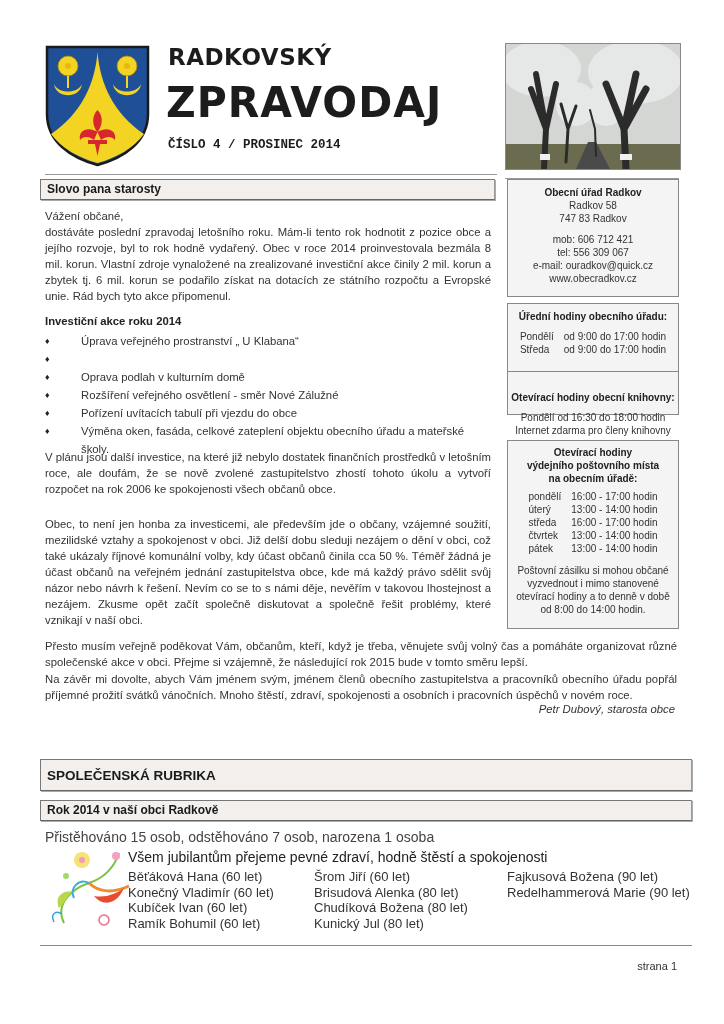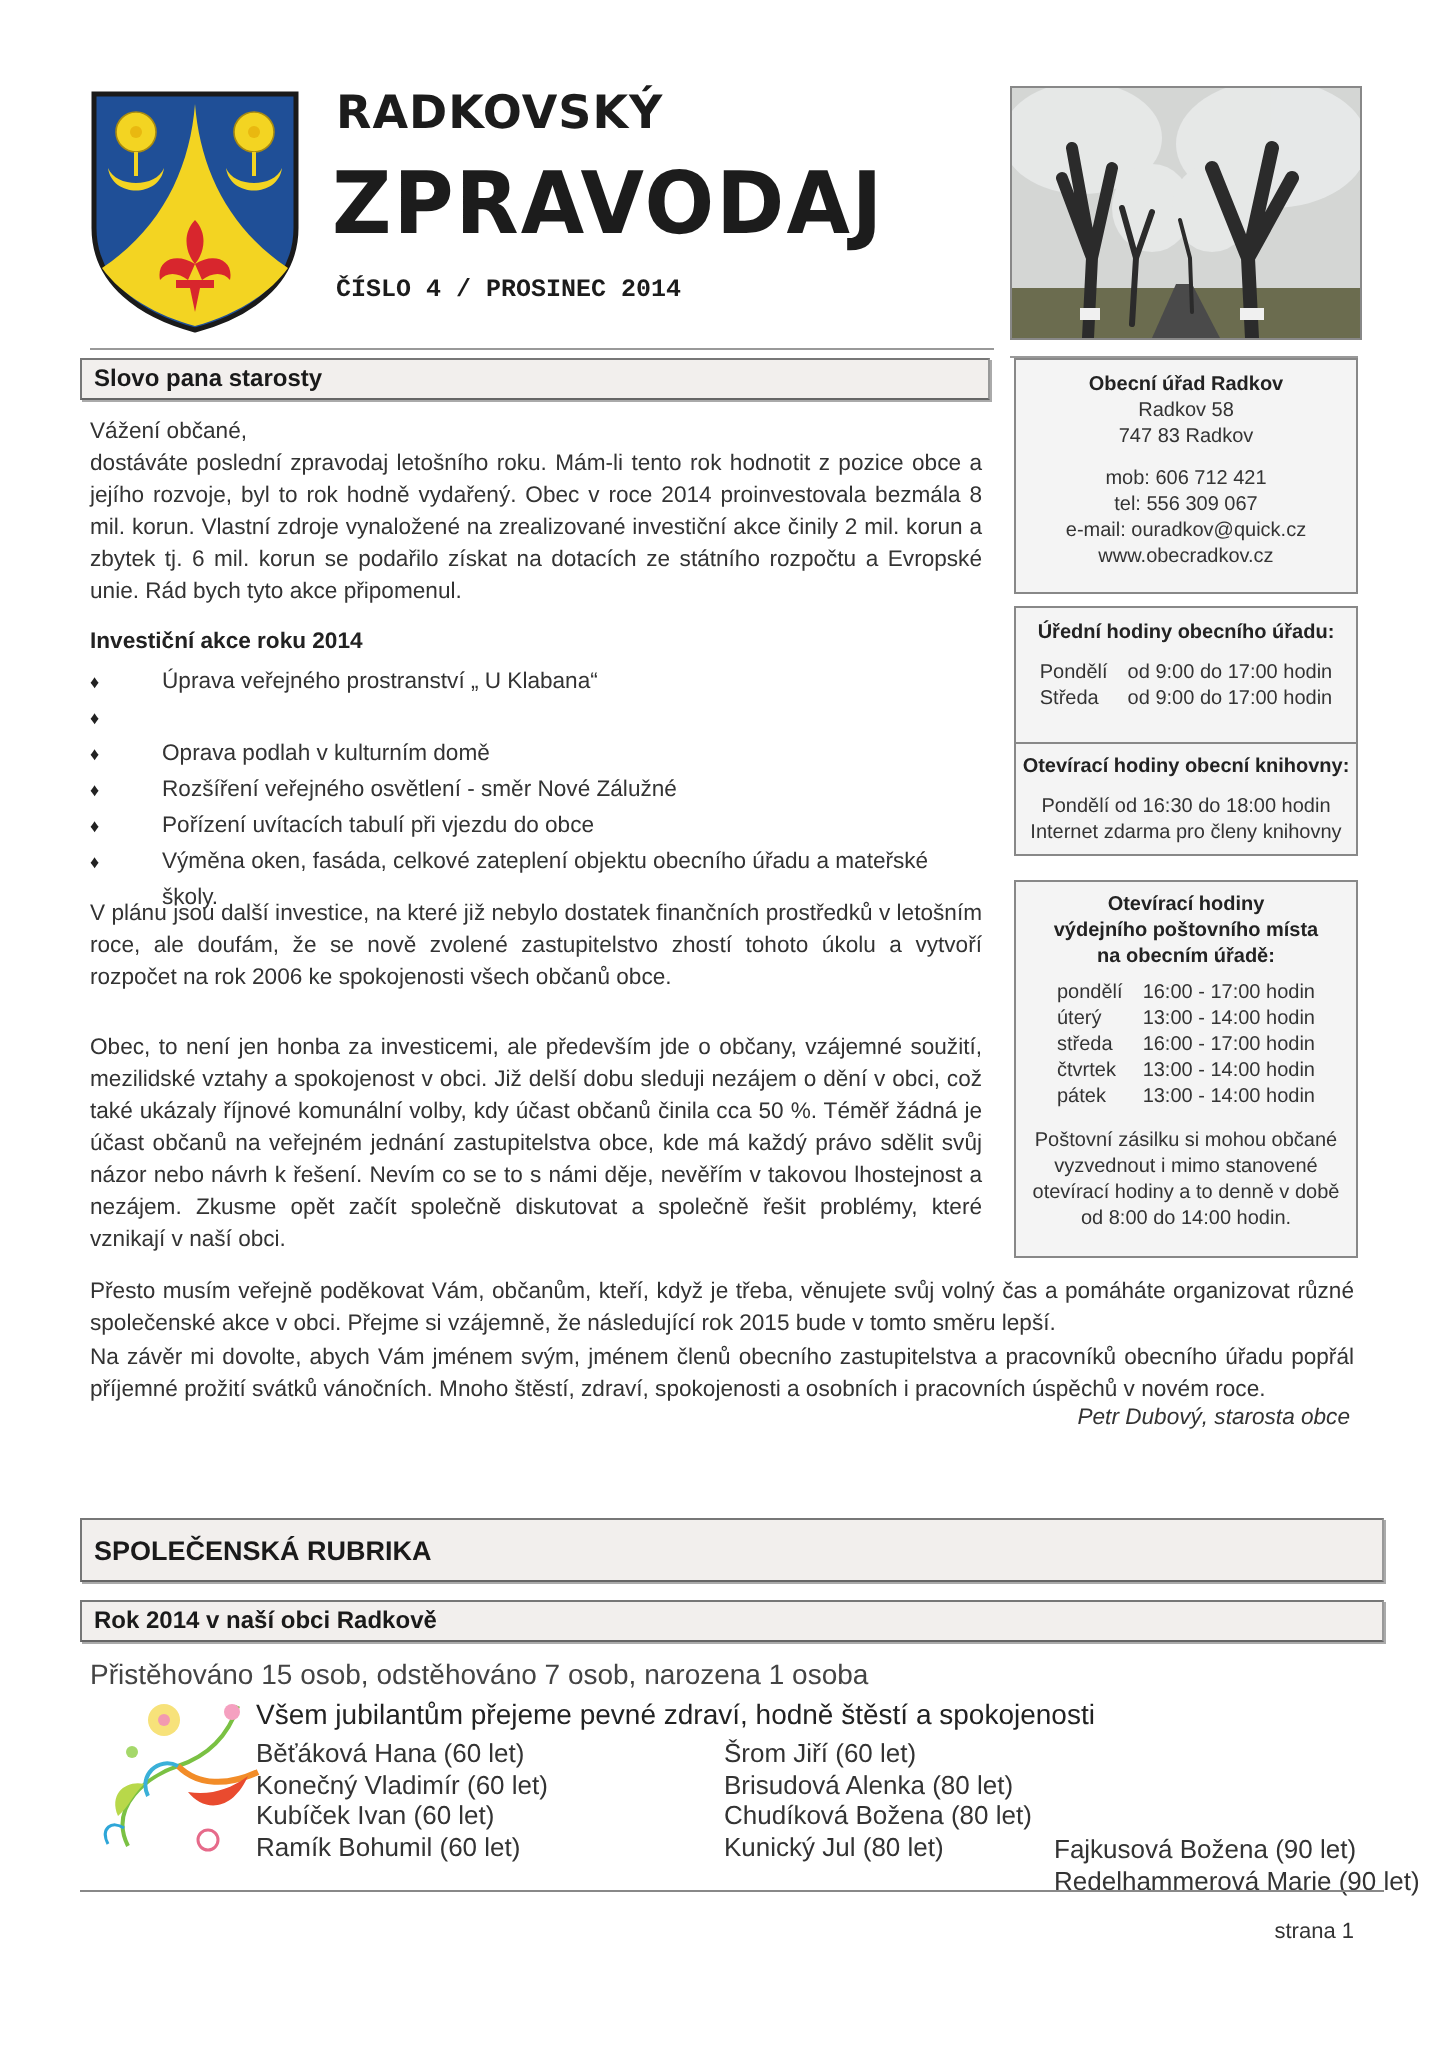--- a/index.html
+++ b/index.html
@@ -23,32 +23,32 @@
   .inv-list li .bul{position:absolute;left:0;top:0;font-size:9px;color:#222;}
   .p2{left:45px;top:449px;width:446px;}
   .p3{left:45px;top:516px;width:446px;}
   .p4{left:45px;top:638px;width:632px;}
   .p5{left:45px;top:671px;width:632px;}
   .signature{left:430px;top:703px;width:245px;text-align:right;font-style:italic;font-size:11.3px;color:#333;}
   .side-box{left:507px;width:172px;border:1px solid #888;background:#f4f4f4;box-sizing:border-box;text-align:center;font-size:10px;line-height:13px;color:#333;}
   .box-contact{top:179px;height:118px;padding-top:6px;}
   .box-contact .bt{font-weight:bold;color:#222;}
   .box-office{top:303px;height:70px;padding-top:6px;}
-  .box-library{top:371px;height:57px;padding-top:5px;}
+  .box-library{top:371px;height:44px;padding-top:19px;}
   .box-post{top:440px;height:189px;padding-top:5px;}
   .hours-grid{display:grid;grid-template-columns:auto auto;column-gap:10px;justify-content:center;text-align:left;}
   .bar2{left:40px;top:759px;width:652px;height:32px;line-height:32px;font-size:13.5px;font-weight:bold;}
   .bar3{left:40px;top:800px;width:652px;height:21px;line-height:19px;}
   .migr{left:45px;top:829px;font-size:14px;color:#444;}
   .flower{left:44px;top:848px;width:90px;height:82px;}
   .jub-title{left:128px;top:849px;font-size:14px;color:#222;}
   .jub-col{font-size:13px;line-height:15.5px;color:#333;}
   .col1{left:128px;top:869px;}
-  .col2{left:314px;top:869px;margin-left:48px;}
-  .col3{left:527px;top:869px;margin-top:48px;}
+  .col2{left:314px;top:869px;}
+  .col3{left:507px;top:869px;}
   .footer-rule{left:40px;top:945px;width:652px;height:1px;background:#888;}
   .page-num{left:620px;top:960px;width:57px;text-align:right;font-size:11px;color:#333;}
 </style>
 </head>
 <body>
 
 <div class="abs crest">
   <svg width="107" height="124" viewBox="0 0 107 124">
     <path d="M3 3 H104 V70 C104 98 80 114 53.5 121 C27 114 3 98 3 70 Z" fill="#1f4f97" stroke="#1a1a1a" stroke-width="2.5"></path>
     <path d="M53.5 8 C56 40 70 70 100 90 C90 104 72 114 53.5 119 C35 114 17 104 7 90 C37 70 51 40 53.5 8 Z" fill="#f3d422"></path>

